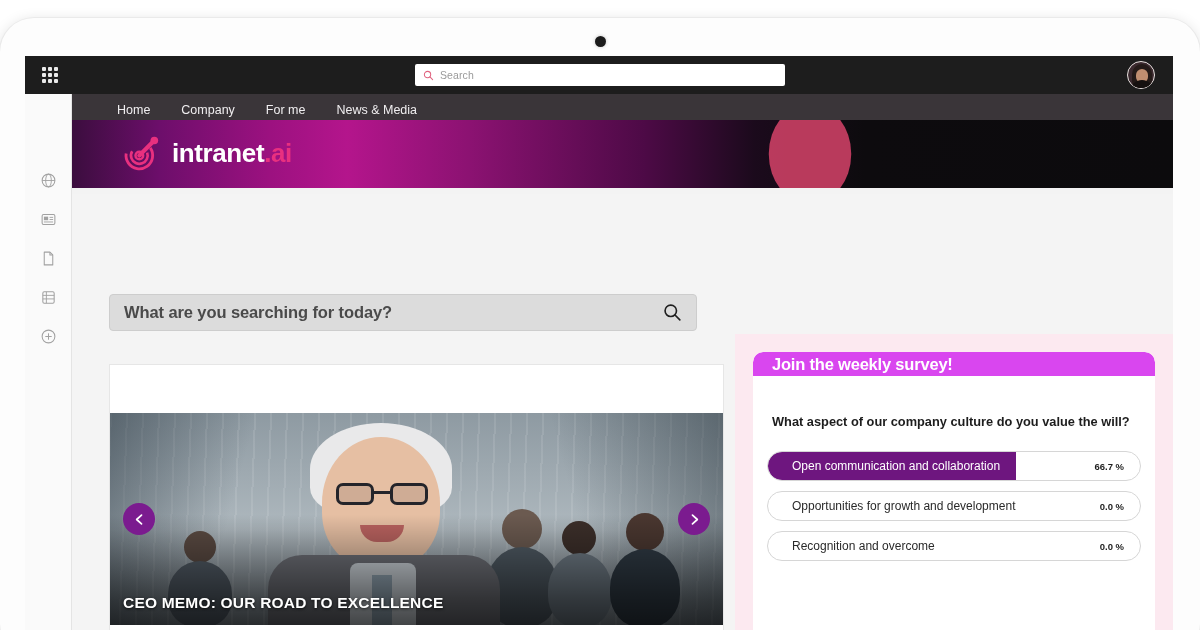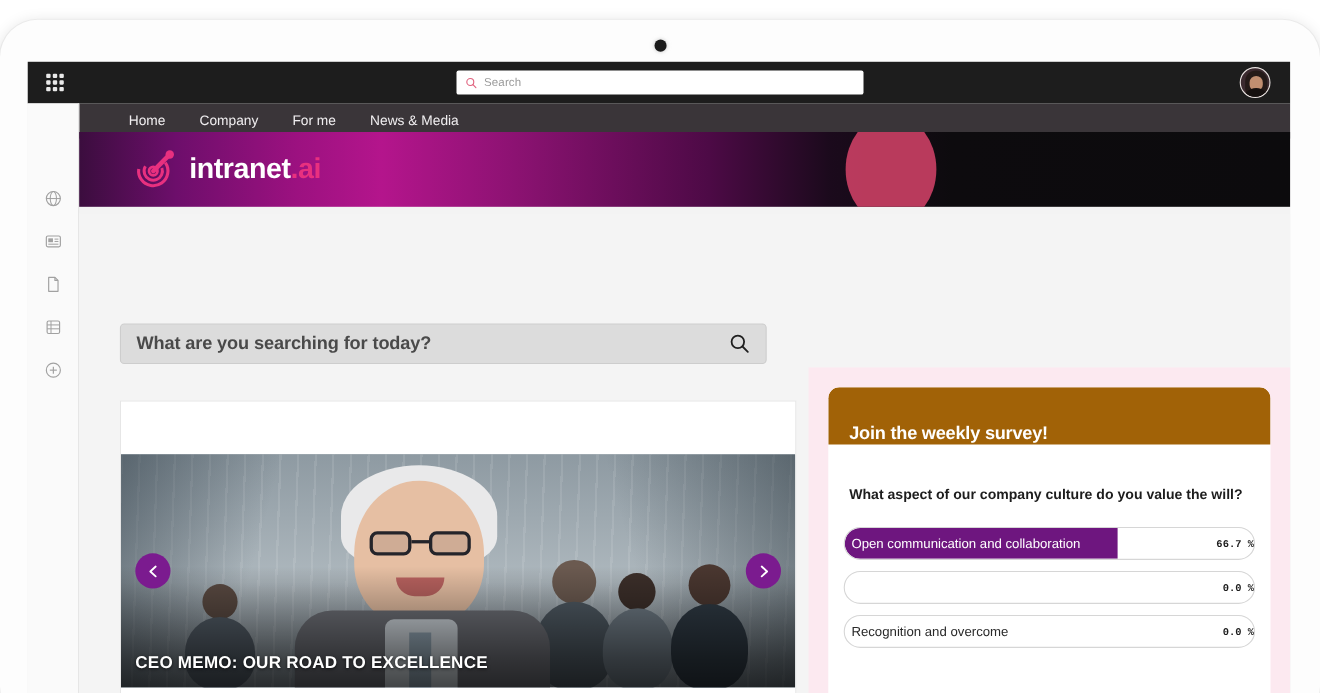--- a/index.html
+++ b/index.html
@@ -236,22 +236,22 @@
     background:#fce9f0;
   }
   #survey .card {
     position:absolute; left:18px; top:18px;
     width:402px; height:328px;
     background:#ffffff;
     border-radius:10px;
     overflow:hidden;
   }
   #survey .bar {
-    height:52px; background:#a16207;
-    display:flex; align-items:flex-end; padding-left:19px;
+    height:24px; background:#d946ef;
+    display:flex; align-items:center; padding-left:19px;
     border-radius:10px 10px 0 0;
   }
   #survey .bar span {
     color:#ffffff; font-size:16.5px; font-weight:bold; letter-spacing:-0.2px;
   }
   #survey .q {
     margin:38px 19px 0 19px;
     font-size:12.8px; font-weight:bold; color:#1d1d1d;
   }
   #options { margin:22px 14px 0 14px; display:flex; flex-direction:column; gap:10px; }
@@ -264,28 +264,28 @@
     cursor:pointer;
     display:flex; align-items:center;
   }
   .opt .fill {
     position:absolute; left:0; top:0; bottom:0;
     background:#6e167f;
     border-radius:16px 0 0 16px;
   }
   .opt .olabel {
     position:relative; z-index:2;
-    margin-left:6px; font-size:12px; color:#2a2a2a;
+    margin-left:24px; font-size:12px; color:#2a2a2a;
     white-space:nowrap;
   }
   .opt.filled .olabel { color:#ffffff; }
   .opt .opct {
     position:relative; z-index:2;
-    margin-left:auto; margin-right:0;
-    font-size:9.5px; font-weight:bold; color:#1d1d1d;font-family:Liberation Mono, monospace;
+    margin-left:auto; margin-right:16px;
+    font-size:9.5px; font-weight:bold; color:#1d1d1d;
   }
 </style>
 </head>
 <body>
 
 <div id="frame">
   <div id="camera-dot"></div>
 
   <div id="screen">
 
@@ -433,20 +433,21 @@
           <div class="q">What aspect of our company culture do you value the will?</div>
 
           <div id="options">
             <div class="opt filled">
               <div class="fill" style="width:66.7%"></div>
               <span class="olabel">Open communication and collaboration</span>
               <span class="opct">66.7 %</span>
             </div>
             <div class="opt">
               <div class="fill" style="width:0%"></div>
+              <span class="olabel">Opportunities for growth and development</span>
               <span class="opct">0.0 %</span>
             </div>
             <div class="opt">
               <div class="fill" style="width:0%"></div>
               <span class="olabel">Recognition and overcome</span>
               <span class="opct">0.0 %</span>
             </div>
           </div>
         </div>
       </div>

